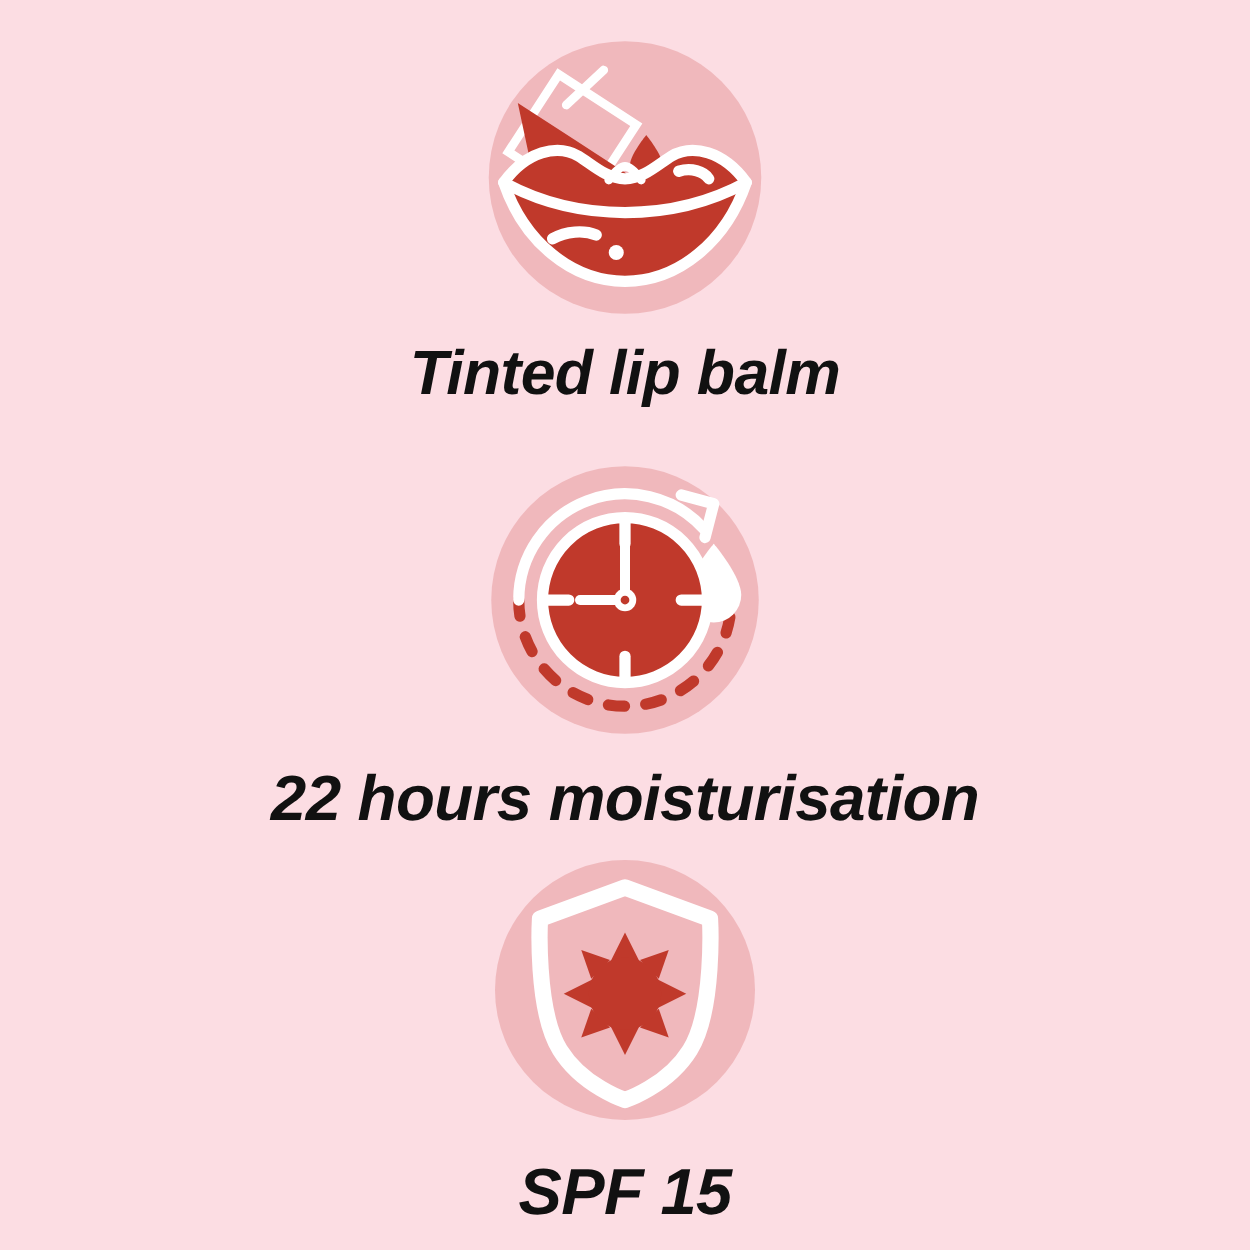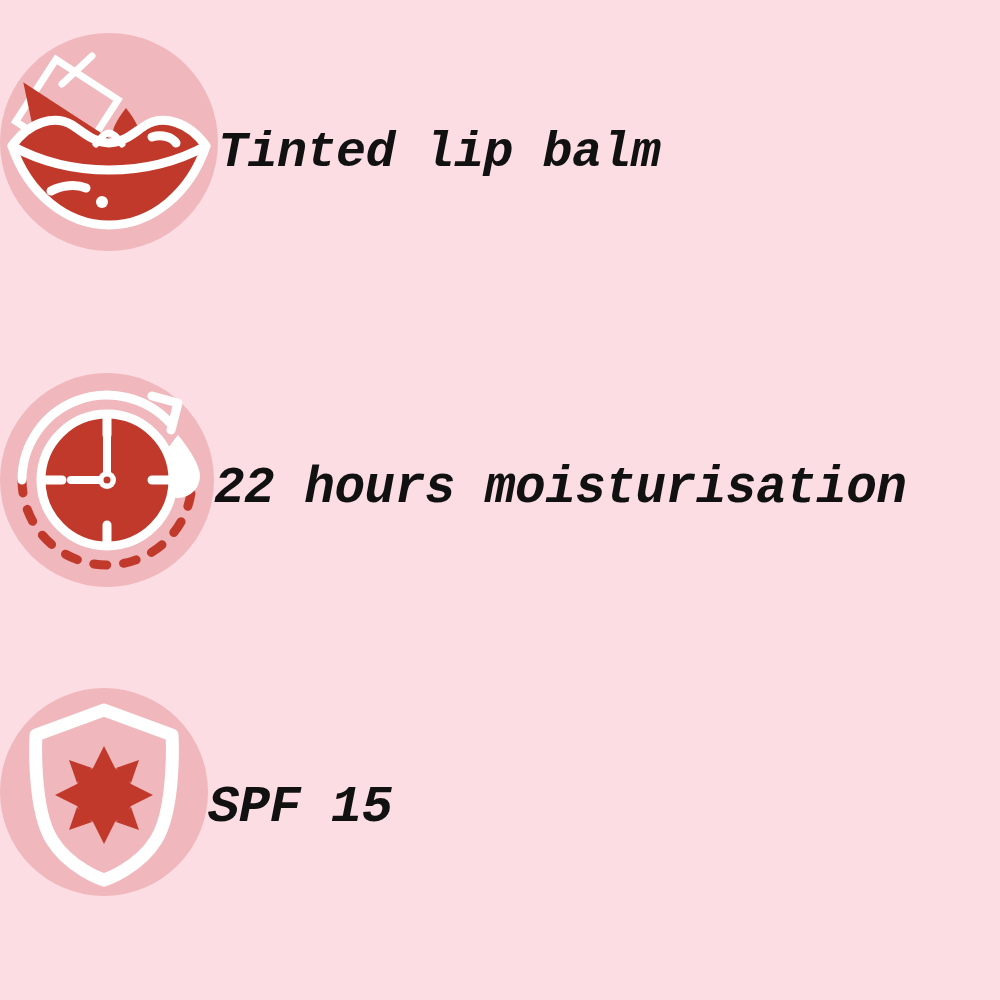--- a/index.html
+++ b/index.html
@@ -21,22 +21,22 @@
     width: 1000px;
     height: 1000px;
     background: #fcdde3;
   }
 
   .benefit-block {
     position: absolute;
     left: 0;
     width: 1000px;
     display: flex;
+    flex-direction: column;
     align-items: center;
-    font-family: Liberation Mono, monospace;
   }
 
   #benefit-1 { top: 33px; }
   #benefit-2 { top: 373px; }
   #benefit-3 { top: 688px; }
 
   .icon-disc {
     position: relative;
     border-radius: 50%;
     background: #f0b8bc;
@@ -61,21 +61,21 @@
     font-weight: bold;
     font-style: italic;
     color: #111111;
     white-space: nowrap;
     letter-spacing: -0.5px;
     line-height: 1;
     text-align: center;
   }
 
   #label-1 { font-size: 50px; margin-top: 22px; }
-  #label-2 { font-size: 51px; margin-top: 16px; }
+  #label-2 { font-size: 51px; margin-top: 26px; }
   #label-3 { font-size: 52px; margin-top: 32px; }
 </style>
 </head>
 <body>
 
 <div id="page">
 
   <div class="benefit-block" id="benefit-1">
 
     <div class="icon-disc disc-lip">

